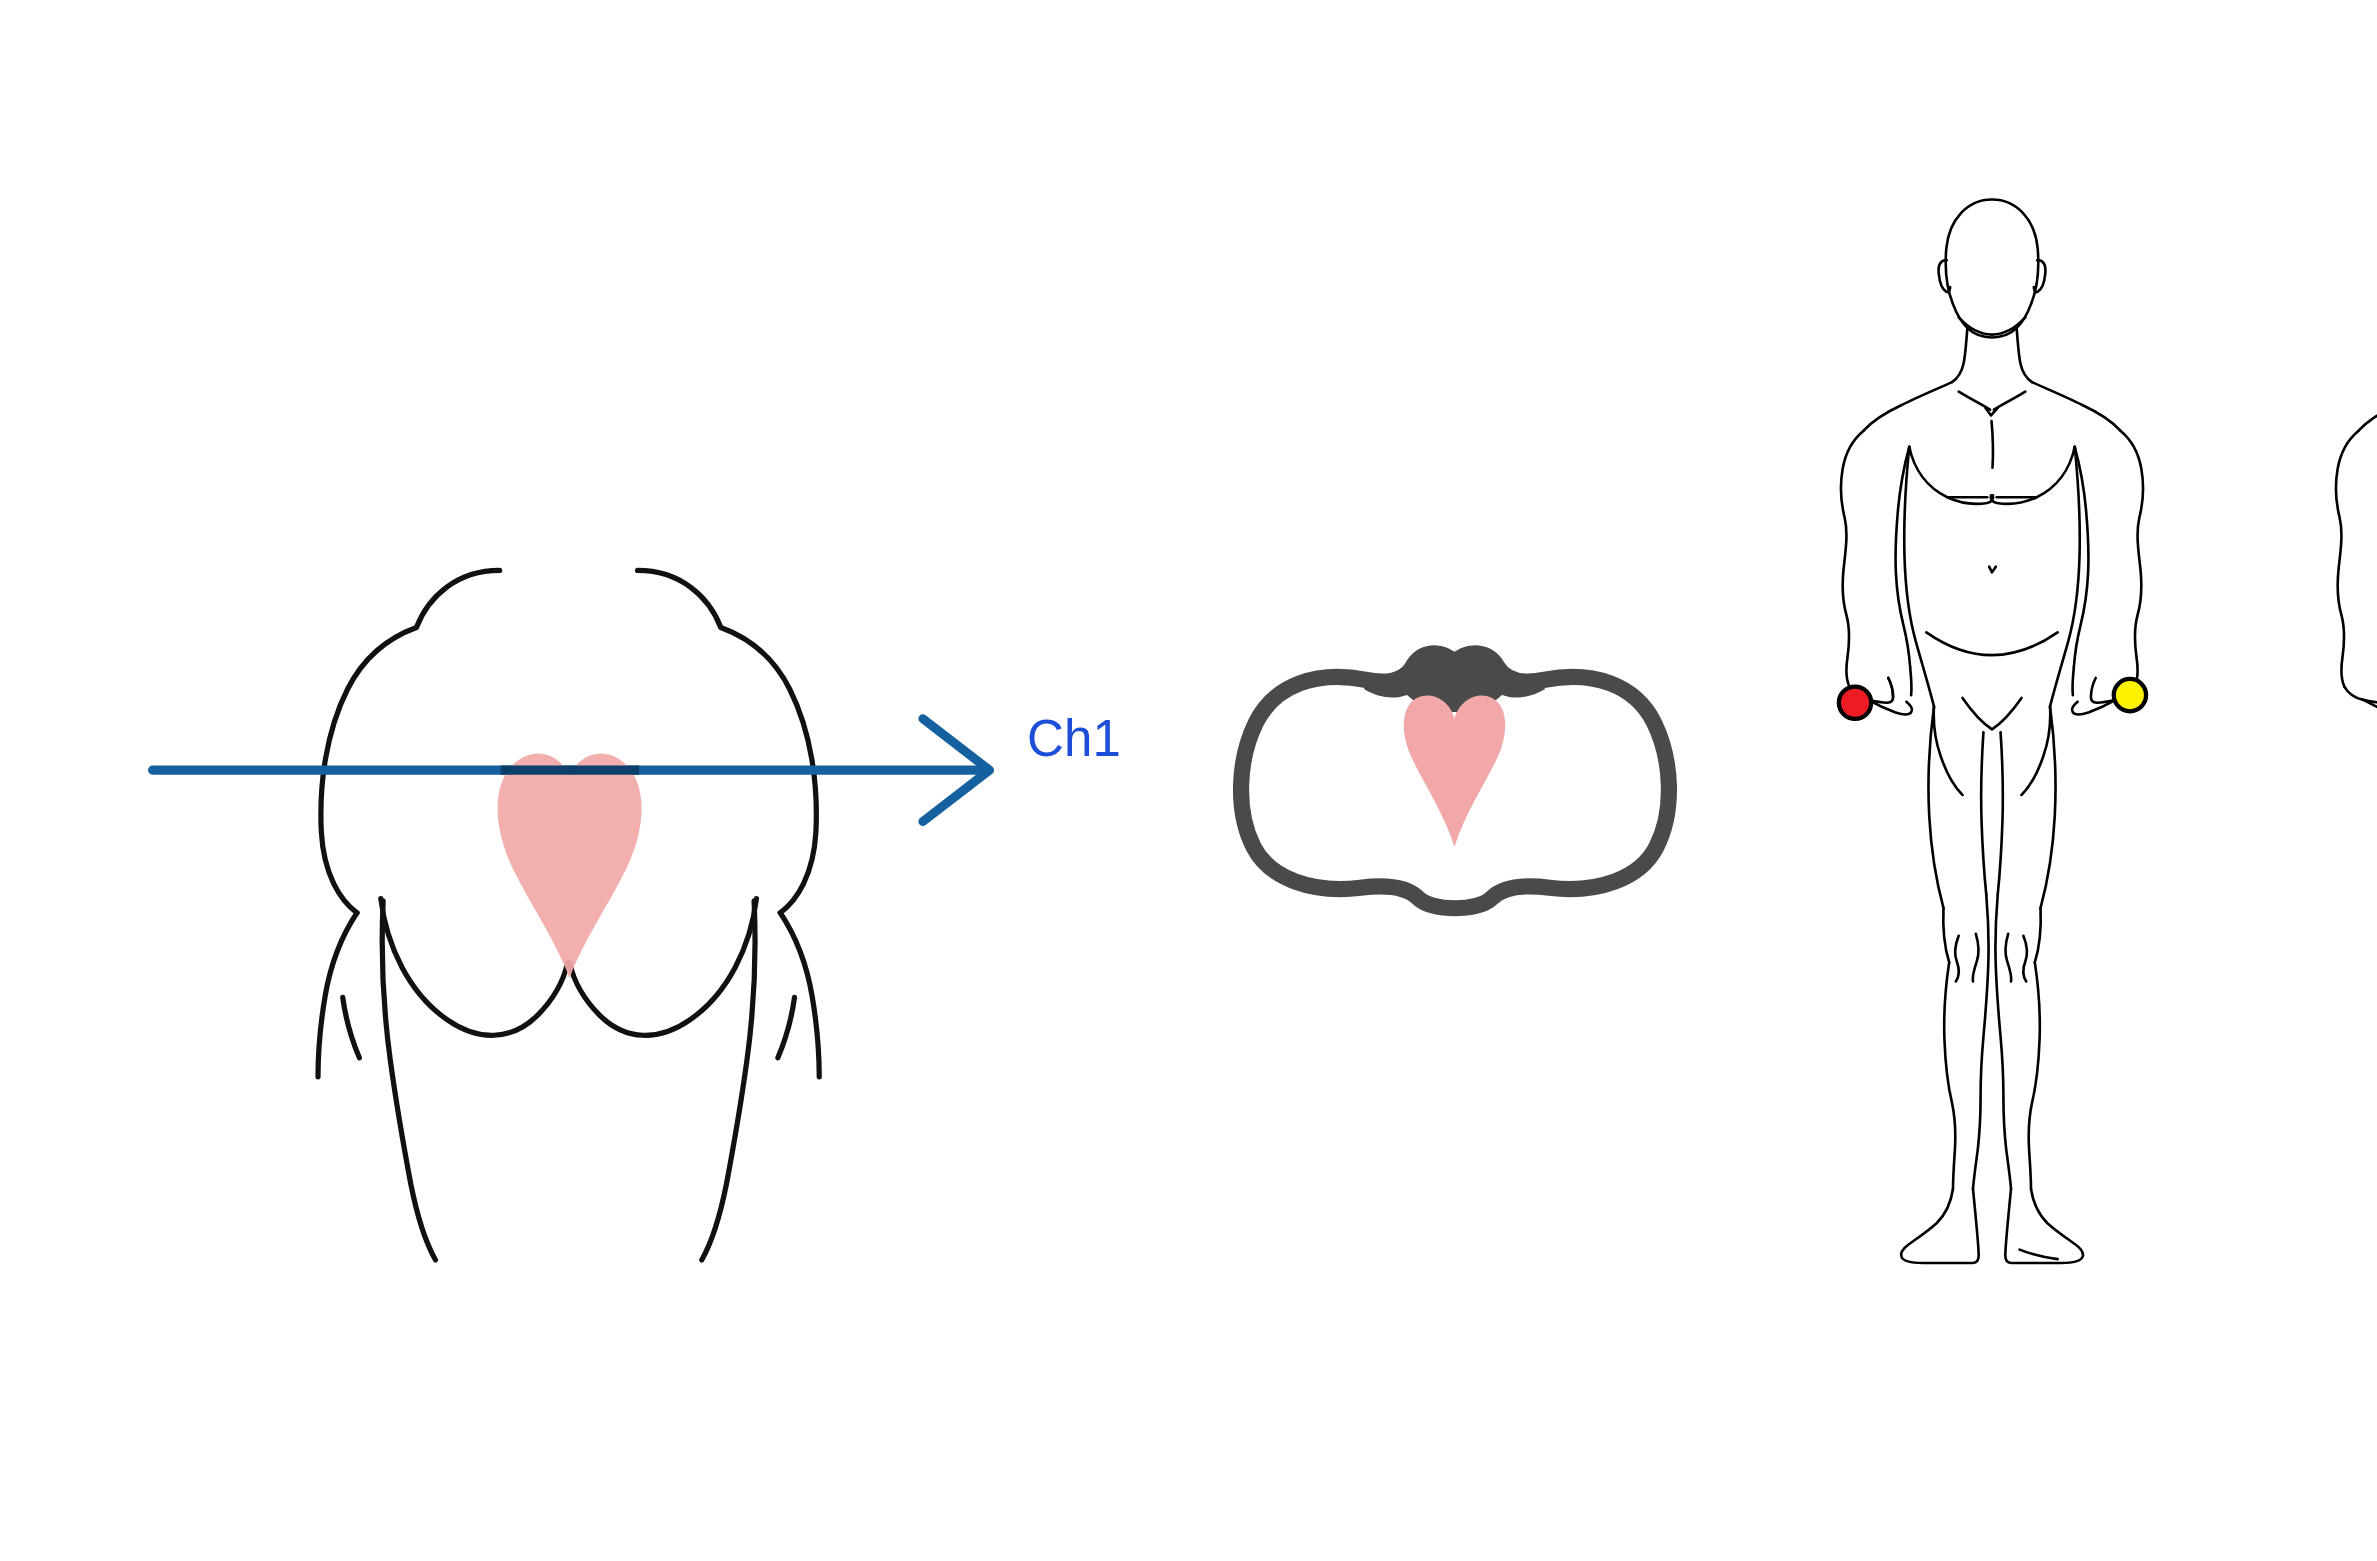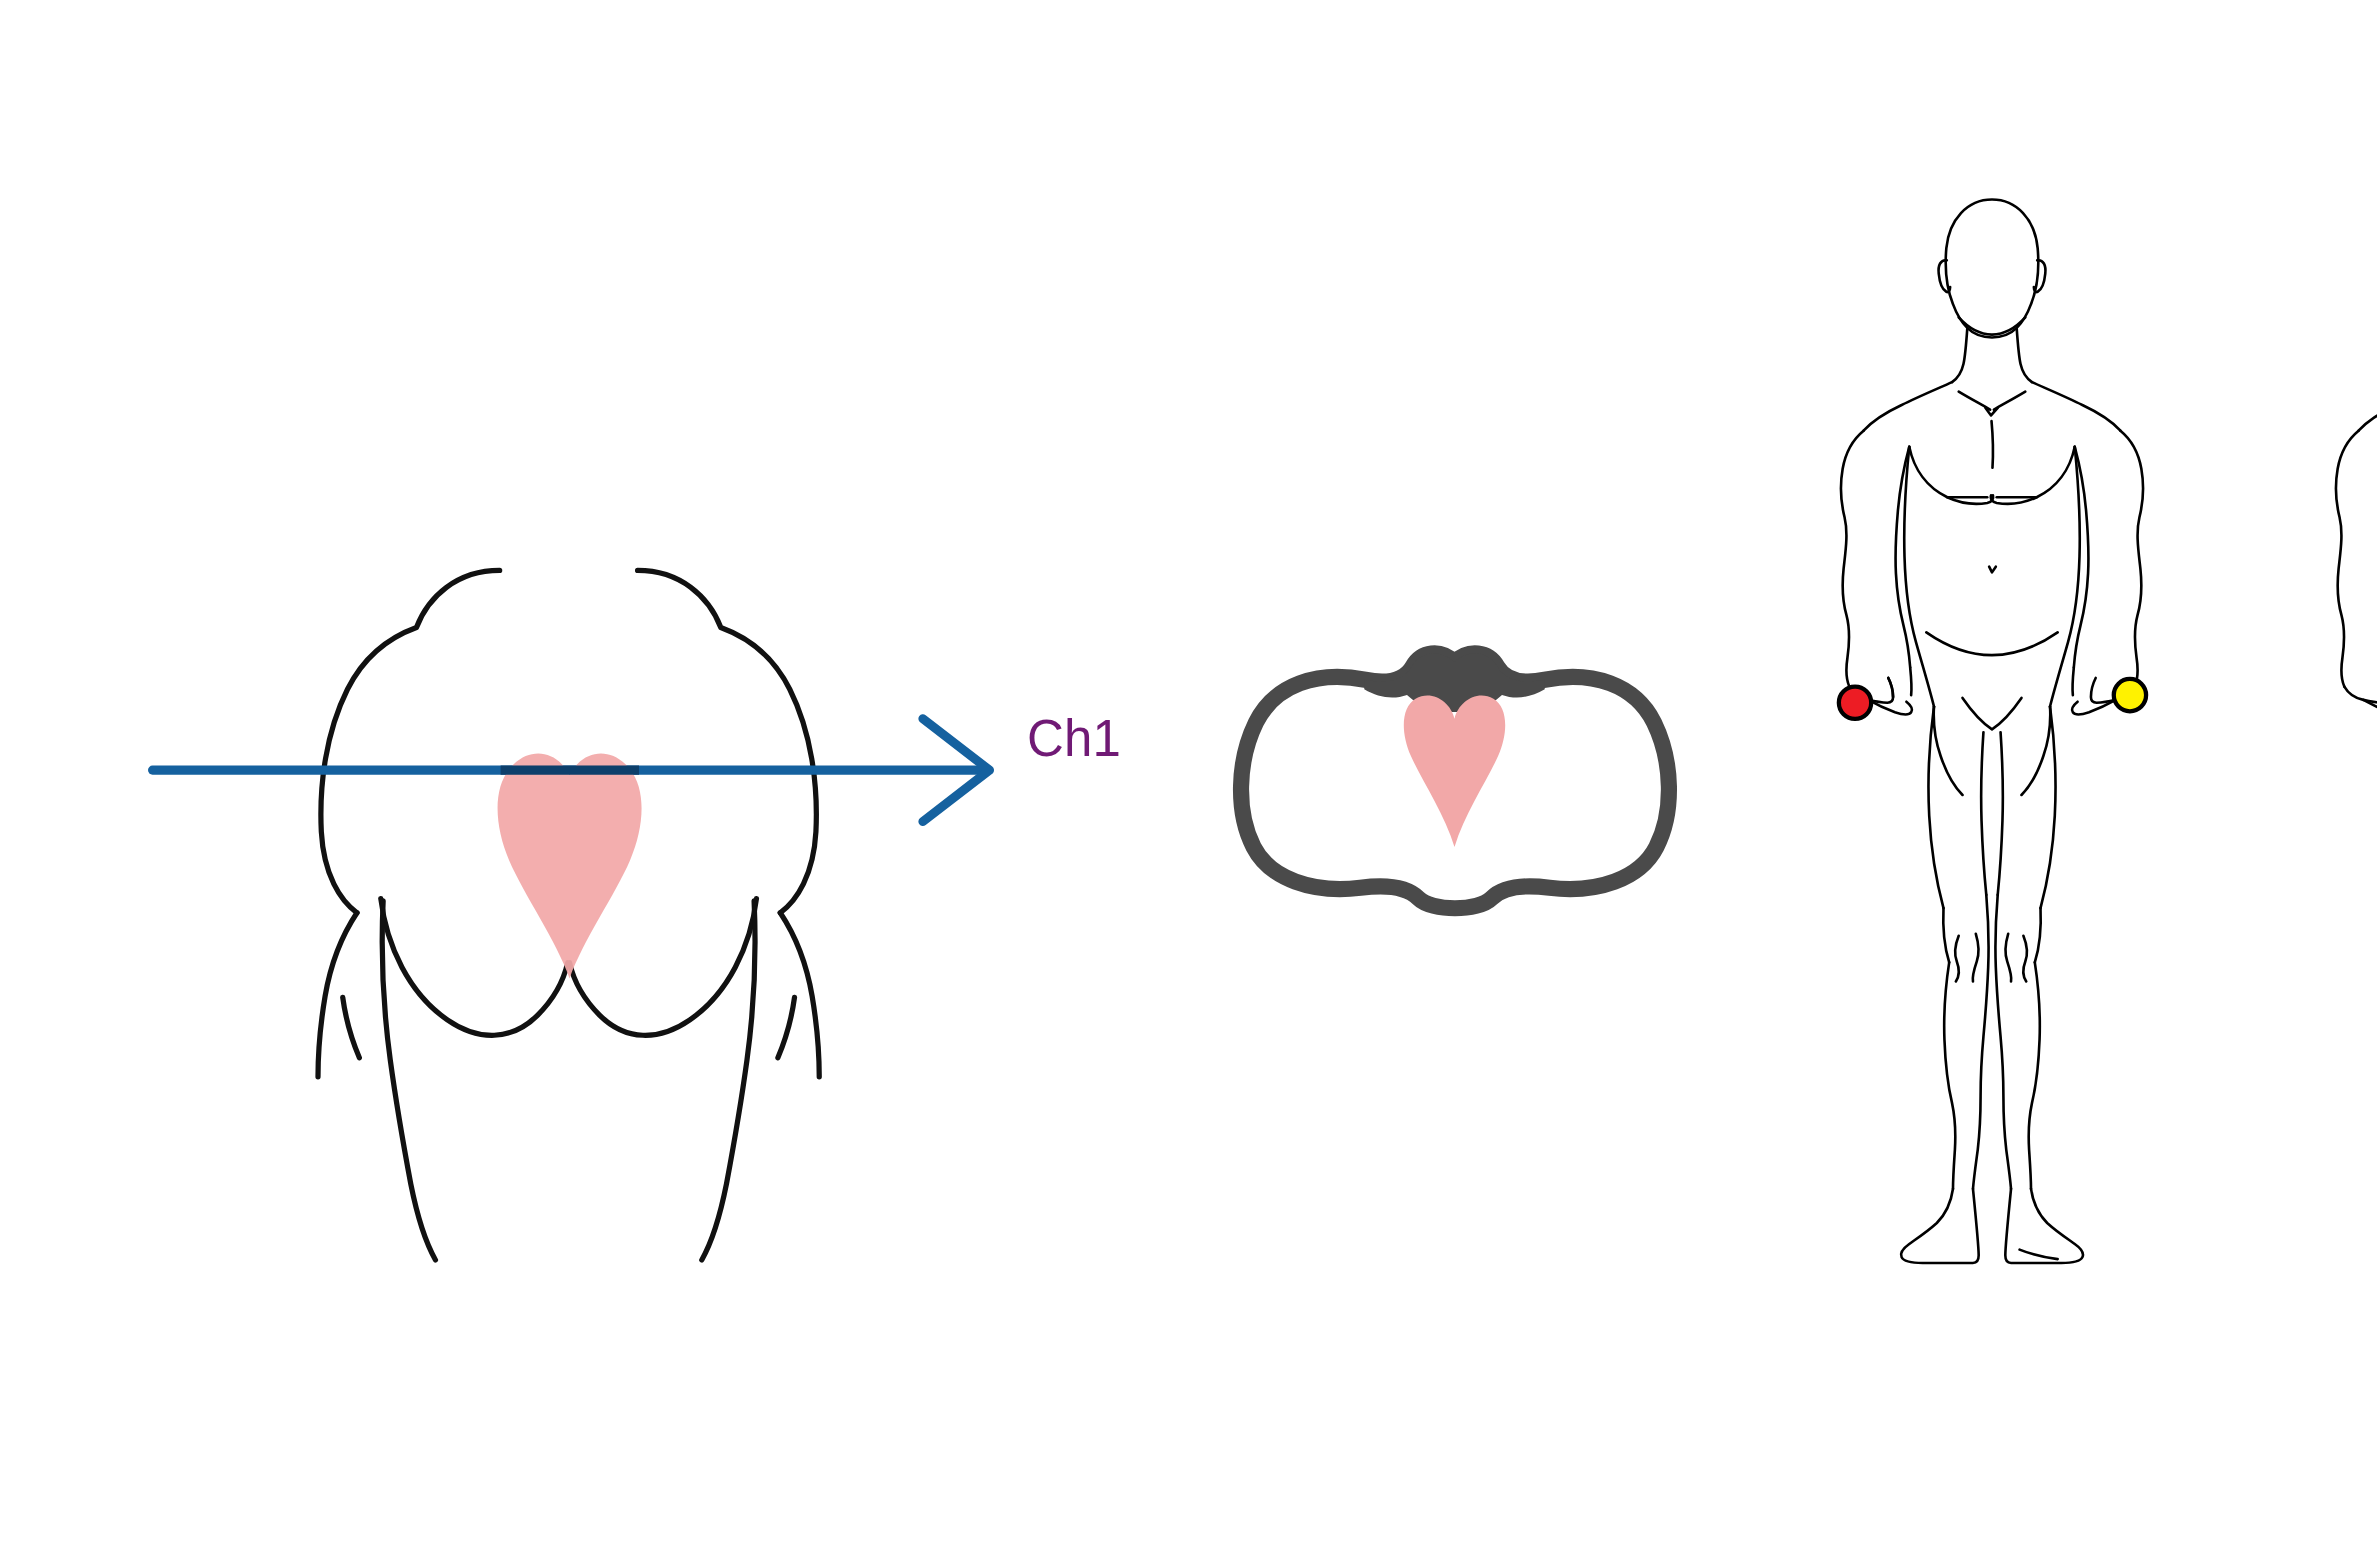--- a/index.html
+++ b/index.html
@@ -101,21 +101,21 @@
                  C 808 520 868 525 897 580
                  C 926 525 986 520 1024 568
                  C 1059 612 1054 690 1024 760
                  C 994 830 924 930 897 1008 Z"></path>
       </g>
 
       <line x1="752" y1="570" x2="1043" y2="570" stroke="#0D3F6B" stroke-width="19" stroke-linecap="butt"></line>
     </svg>
   </div>
 
-  <div class="ch-label" style="color: #701a75;">Ch1</div>
+  <div class="ch-label" style="color: #1d4ed8;">Ch1</div>
 
   <div class="panel" id="panel-cross">
     <svg viewBox="0 0 1000 620" xmlns="http://www.w3.org/2000/svg">
 
       <path fill="none" stroke="#4A4A4A" stroke-width="34" stroke-linecap="round" stroke-linejoin="round" d="M 500 103
                C 530 74 572 80 590 112
                C 606 140 640 150 690 140
                C 790 120 880 150 920 230
                C 960 312 962 420 925 492
                C 890 560 800 590 700 578

